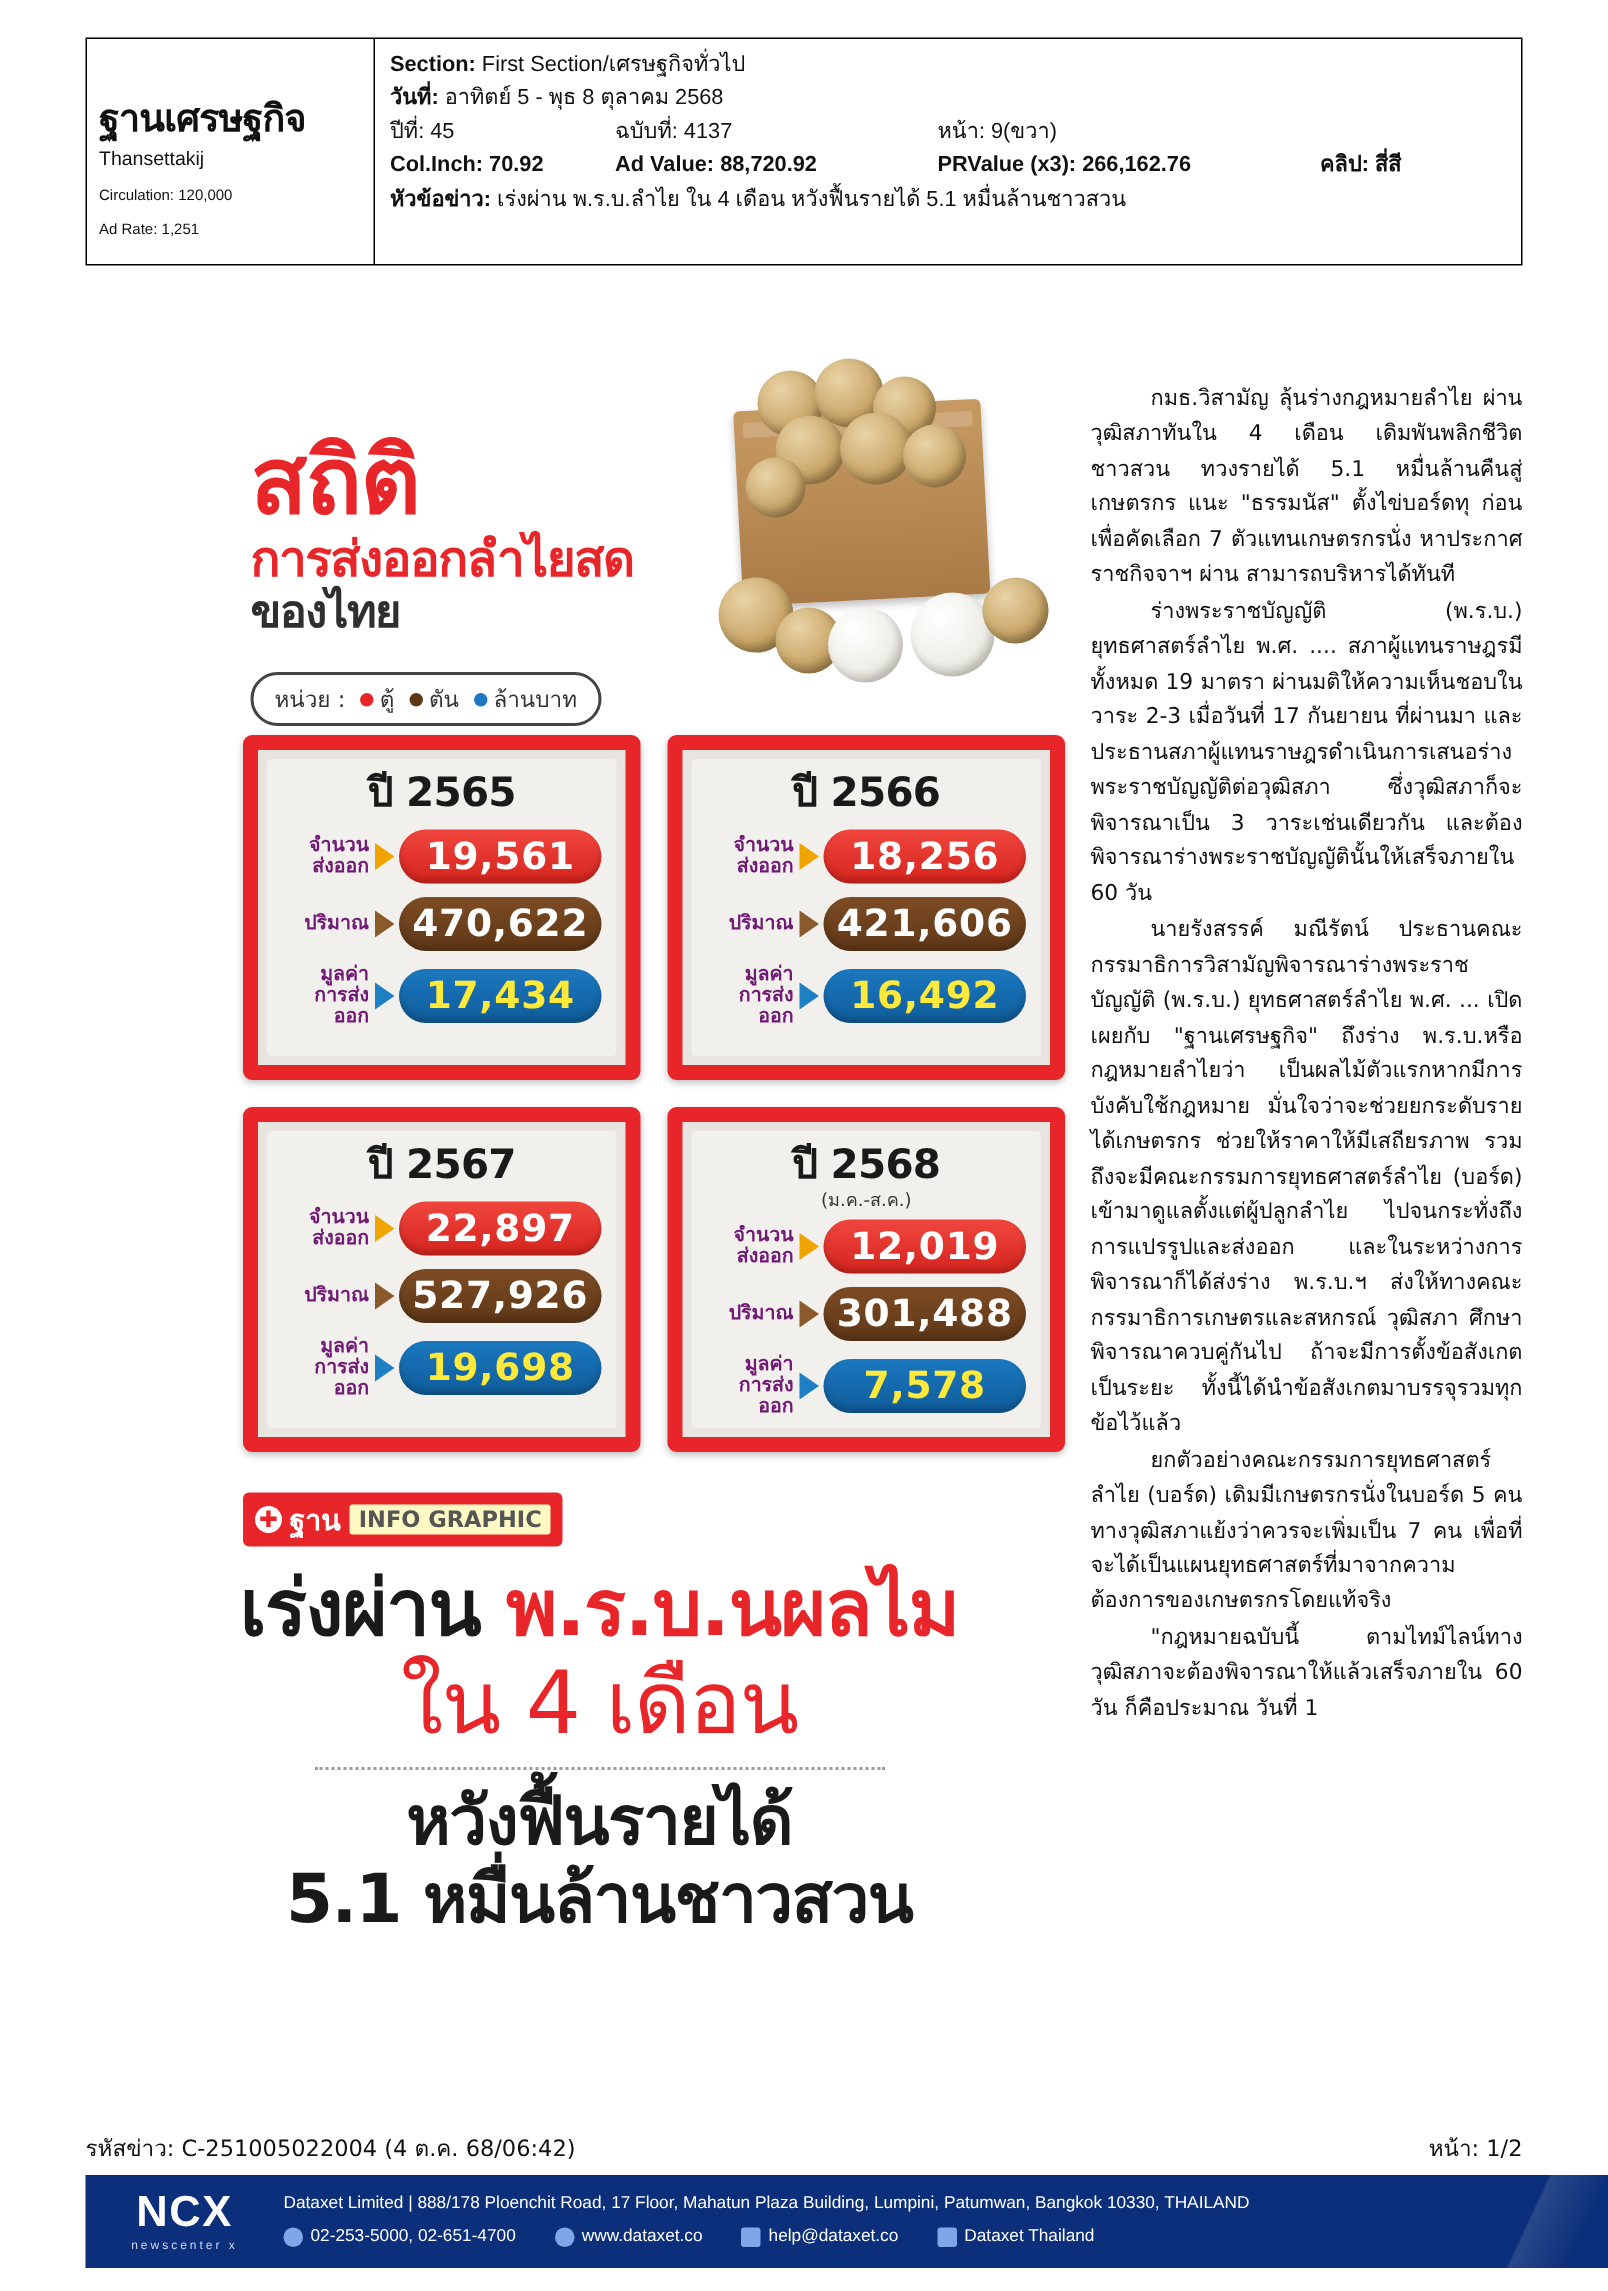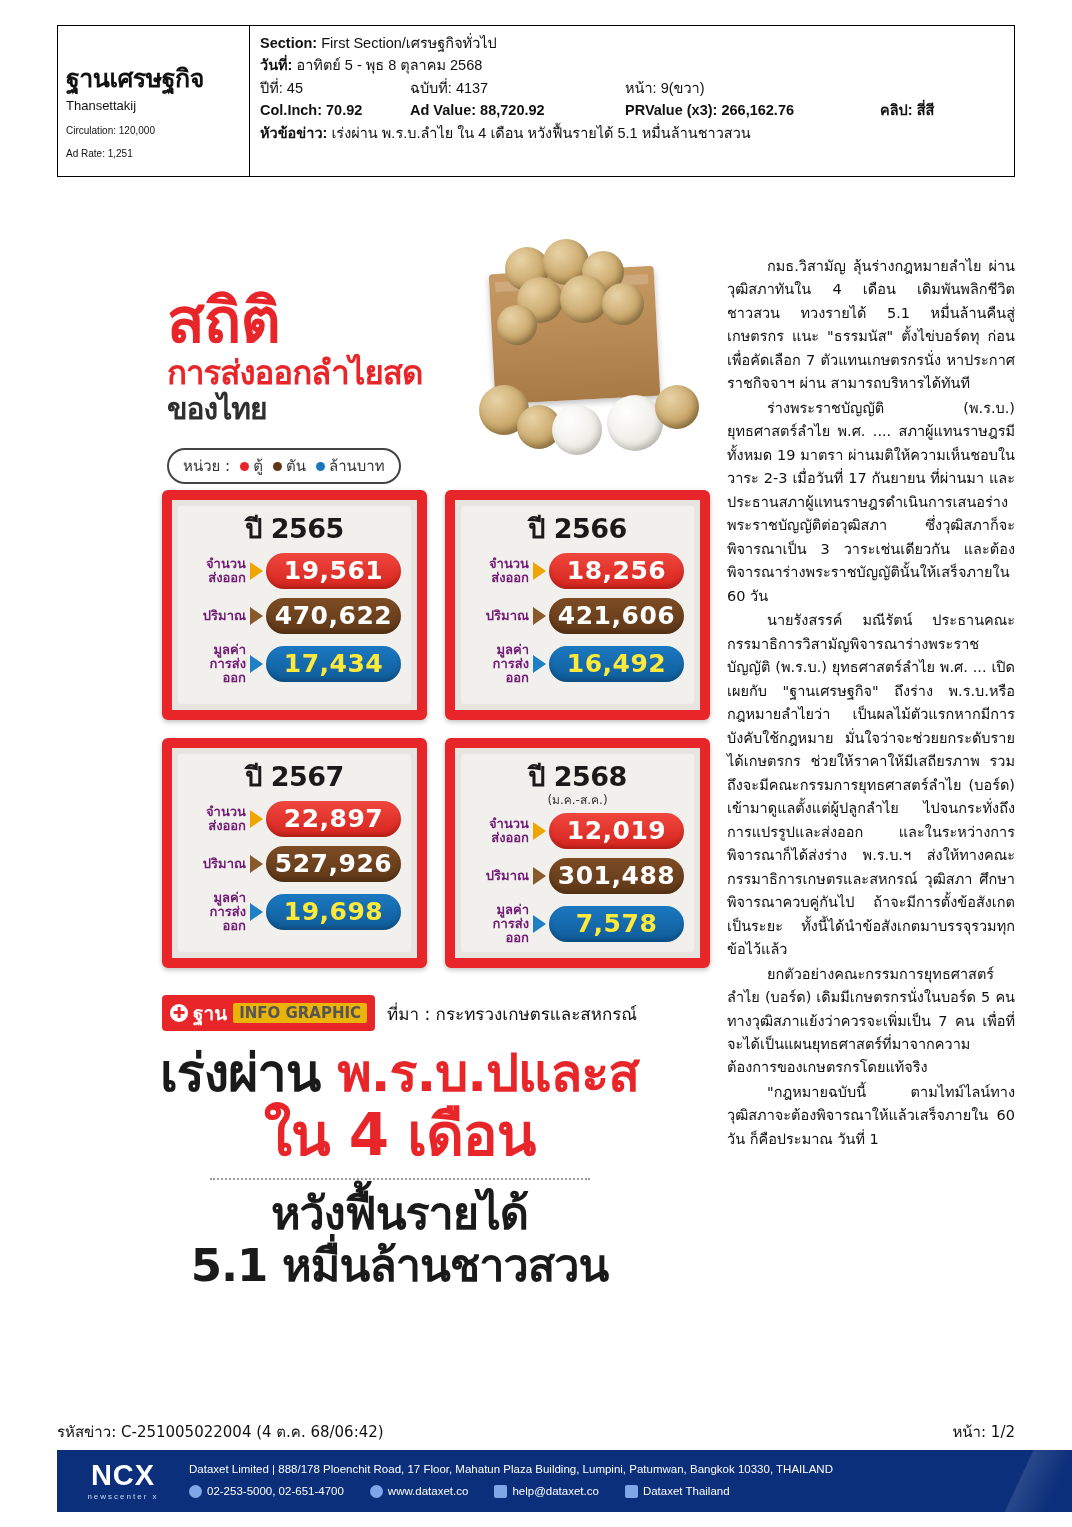--- a/index.html
+++ b/index.html
@@ -149,28 +149,28 @@
   .sourcebar { position:absolute; left:105px; top:795px; width:550px; display:flex; align-items:center; }
   .ig-badge {
     display:flex; align-items:center; background:#e8262a; border-radius:4px;
     padding:3px 8px; color:#fff; font-family:"DejaVu Sans", sans-serif;
     font-weight:bold; font-size:19px;
   }
   .ig-badge .plus {
     width:18px; height:18px; border-radius:50%; background:#fff; color:#e8262a;
     display:flex; align-items:center; justify-content:center; font-size:15px; margin-right:5px;
   }
-  .ig-badge .info { background:#eab308; color:#555; font-size:15px; padding:1px 6px; margin-left:6px; border-radius:2px;}
+  .ig-badge .info { background:#fef9c3; color:#555; font-size:15px; padding:1px 6px; margin-left:6px; border-radius:2px;}
   .source-text { margin-left:12px; font-family:"DejaVu Sans", sans-serif; font-size:17px; color:#111; }
 
   
   .headline { position:absolute; left:30px; top:845px; width:625px; text-align:center; }
   .hl1 { font-family:"DejaVu Sans", sans-serif; font-size:52px; font-weight:bold; color:#1a1a1a; line-height:1.1; letter-spacing:-1px;}
   .hl1 .red { color:#e8262a; }
-  .hl2 { font-family:"DejaVu Sans", sans-serif; font-size:58px; font-weight:bold; color:#e8262a; line-height:1.1; margin-top:2px; letter-spacing:-1px;}
+  .hl2 { font-family:"DejaVu Sans", sans-serif; font-size:58px; font-weight:normal; color:#e8262a; line-height:1.1; margin-top:2px; letter-spacing:-1px;}
   .hl-div { border-top:2px dotted #9a9a9a; width:380px; margin:10px auto 8px auto; }
   .hl3 { font-family:"DejaVu Sans", sans-serif; font-size:45px; font-weight:bold; color:#1a1a1a; line-height:1.15; letter-spacing:-1px;}
 
   
   .footer-meta {
     position:absolute; left:57px; top:1420px; width:958px;
     display:flex; justify-content:space-between;
     font-family:"DejaVu Sans", sans-serif; font-size:15px; color:#111;
   }
   .footer-bar {
@@ -358,26 +358,25 @@
       </div>
 
     </div>
 
     <div class="sourcebar">
       <div class="ig-badge">
         <span class="plus">✚</span>
         <span>ฐาน</span>
         <span class="info">INFO GRAPHIC</span>
       </div>
-      <div class="source-text">ที่มา : กระทรวงเกษตรและสหกรณ์</div>
     </div>
 
     <div class="headline">
       <div class="hl1">
-        <span>เร่งผ่าน </span><span class="red">พ.ร.บ.ปและส</span>
+        <span>เร่งผ่าน </span><span class="red">พ.ร.บ.นผลไม</span>
       </div>
       <div class="hl2">ใน 4 เดือน</div>
       <div class="hl-div"></div>
       <div class="hl3">หวังฟื้นรายได้</div>
       <div class="hl3">5.1 หมื่นล้านชาวสวน</div>
     </div>
   </div>
 
   <div class="rightcol">
     <p>กมธ.วิสามัญ ลุ้นร่างกฎหมายลำไย ผ่านวุฒิสภาทันใน 4 เดือน เดิมพันพลิกชีวิตชาวสวน ทวงรายได้ 5.1 หมื่นล้านคืนสู่เกษตรกร แนะ "ธรรมนัส" ตั้งไข่บอร์ดทุ ก่อน เพื่อคัดเลือก 7 ตัวแทนเกษตรกรนั่ง หาประกาศราชกิจจาฯ ผ่าน สามารถบริหารได้ทันที</p>

